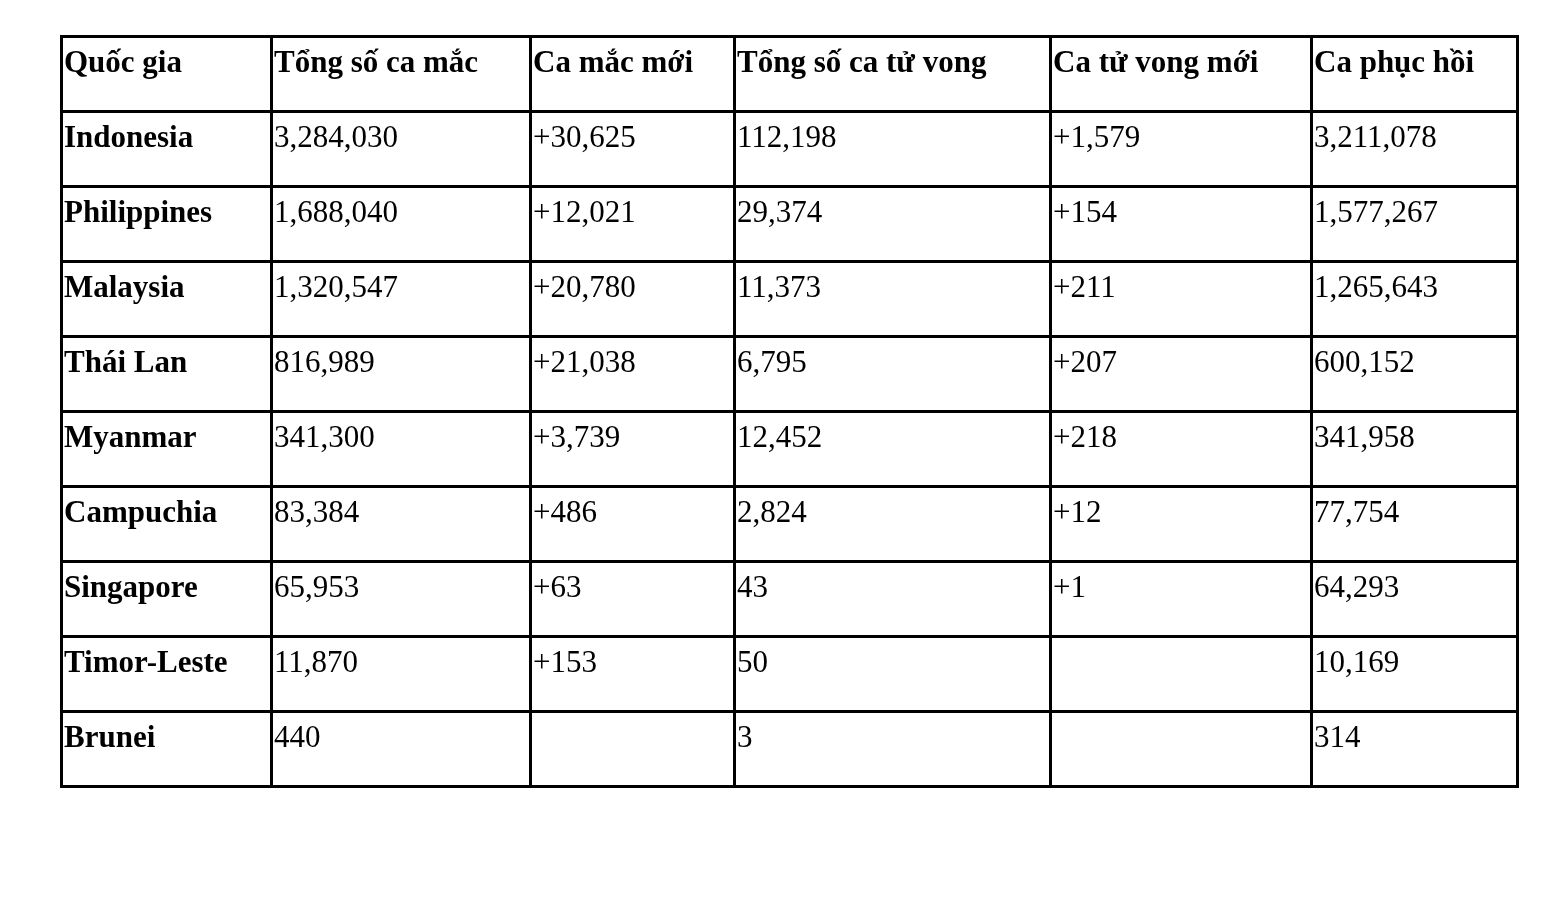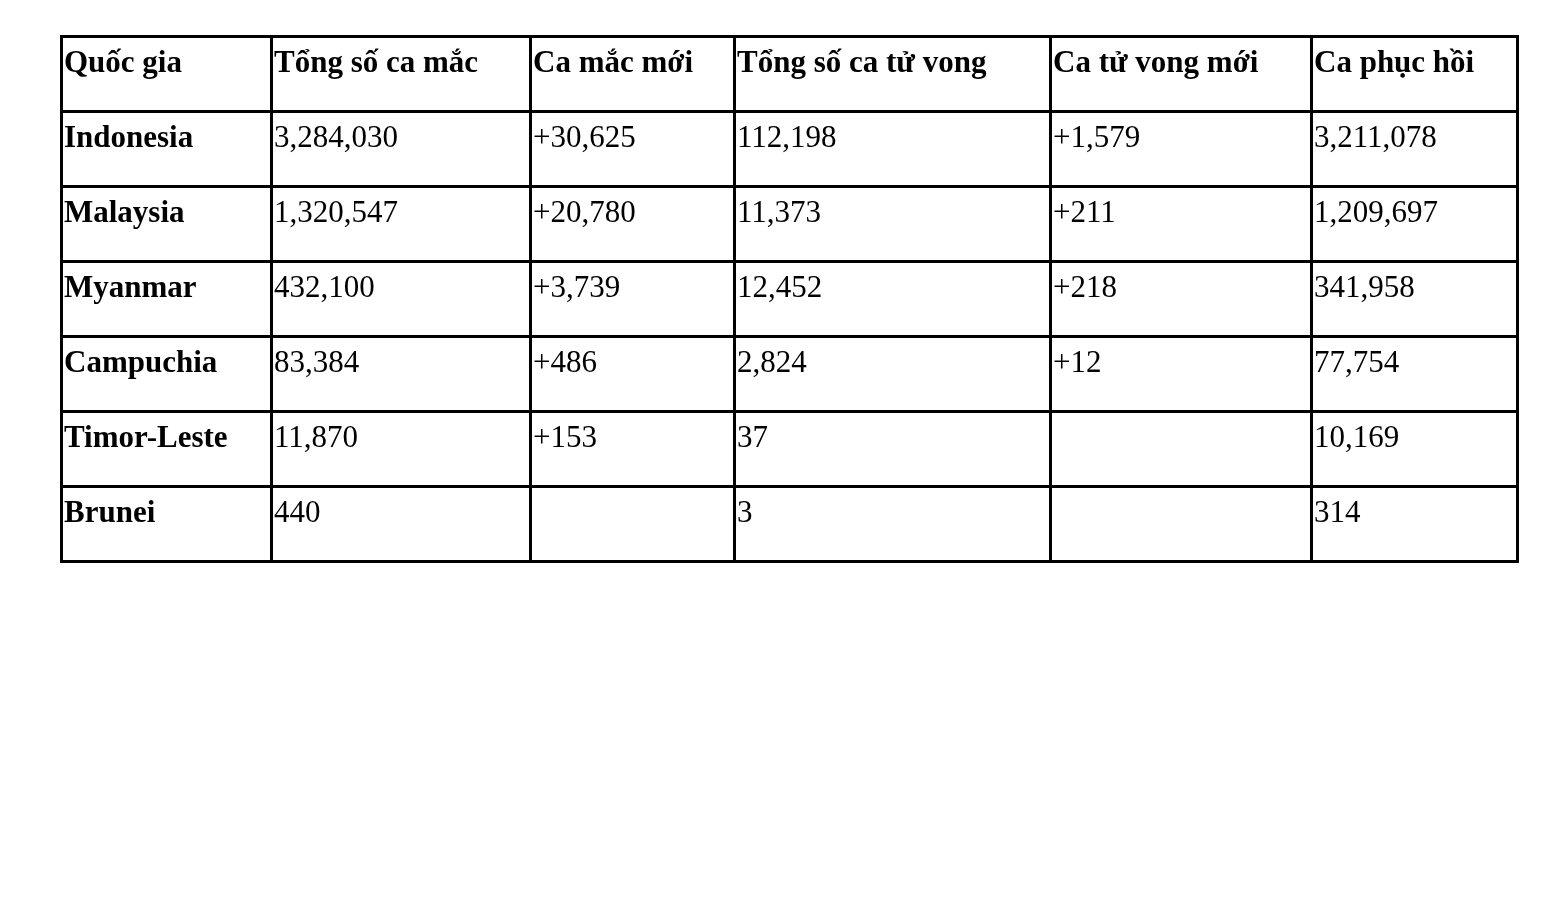--- a/index.html
+++ b/index.html
@@ -82,48 +82,72 @@
     <tbody>
       <tr>
         <td class="country">Indonesia</td>
         <td>3,284,030</td>
         <td>+30,625</td>
         <td>112,198</td>
         <td>+1,579</td>
         <td>3,211,078</td>
       </tr>
       <tr>
+        <td class="country">Philippines</td>
+        <td>1,688,040</td>
+        <td>+12,021</td>
+        <td>29,374</td>
+        <td>+154</td>
+        <td>1,577,267</td>
+      </tr>
+      <tr>
         <td class="country">Malaysia</td>
         <td>1,320,547</td>
         <td>+20,780</td>
         <td>11,373</td>
         <td>+211</td>
-        <td>1,209,697</td>
+        <td>1,265,643</td>
+      </tr>
+      <tr>
+        <td class="country">Thái Lan</td>
+        <td>816,989</td>
+        <td>+21,038</td>
+        <td>6,795</td>
+        <td>+207</td>
+        <td>600,152</td>
       </tr>
       <tr>
         <td class="country">Myanmar</td>
-        <td>432,100</td>
+        <td>341,300</td>
         <td>+3,739</td>
         <td>12,452</td>
         <td>+218</td>
         <td>341,958</td>
       </tr>
       <tr>
         <td class="country">Campuchia</td>
         <td>83,384</td>
         <td>+486</td>
         <td>2,824</td>
         <td>+12</td>
         <td>77,754</td>
       </tr>
       <tr>
+        <td class="country">Singapore</td>
+        <td>65,953</td>
+        <td>+63</td>
+        <td>43</td>
+        <td>+1</td>
+        <td>64,293</td>
+      </tr>
+      <tr>
         <td class="country">Timor-Leste</td>
         <td>11,870</td>
         <td>+153</td>
-        <td>37</td>
+        <td>50</td>
         <td></td>
         <td>10,169</td>
       </tr>
       <tr>
         <td class="country">Brunei</td>
         <td>440</td>
         <td></td>
         <td>3</td>
         <td></td>
         <td>314</td>

